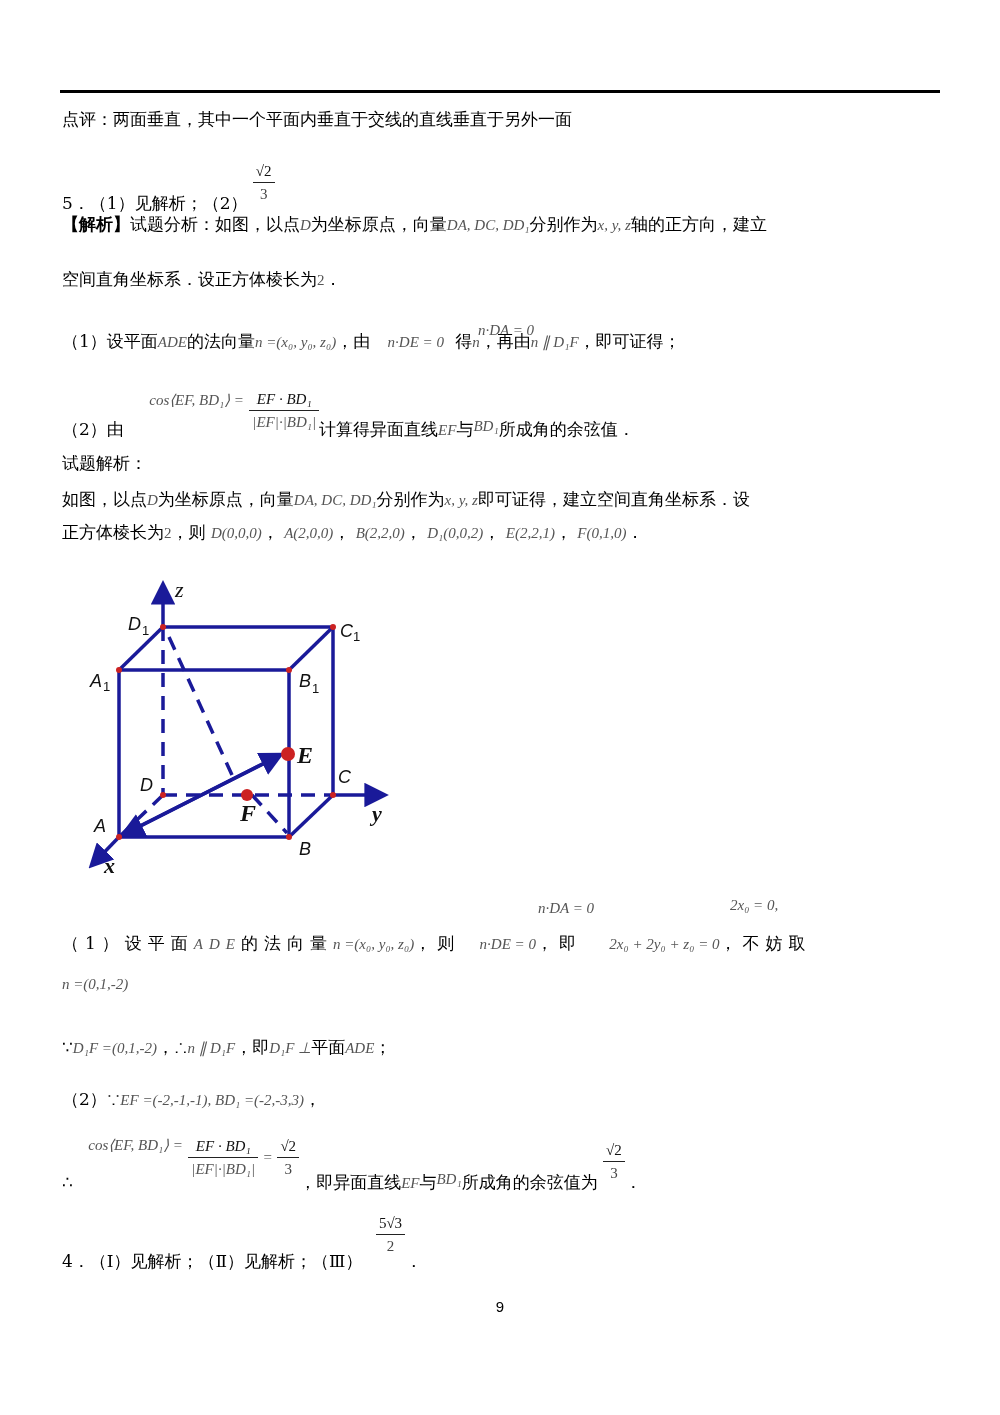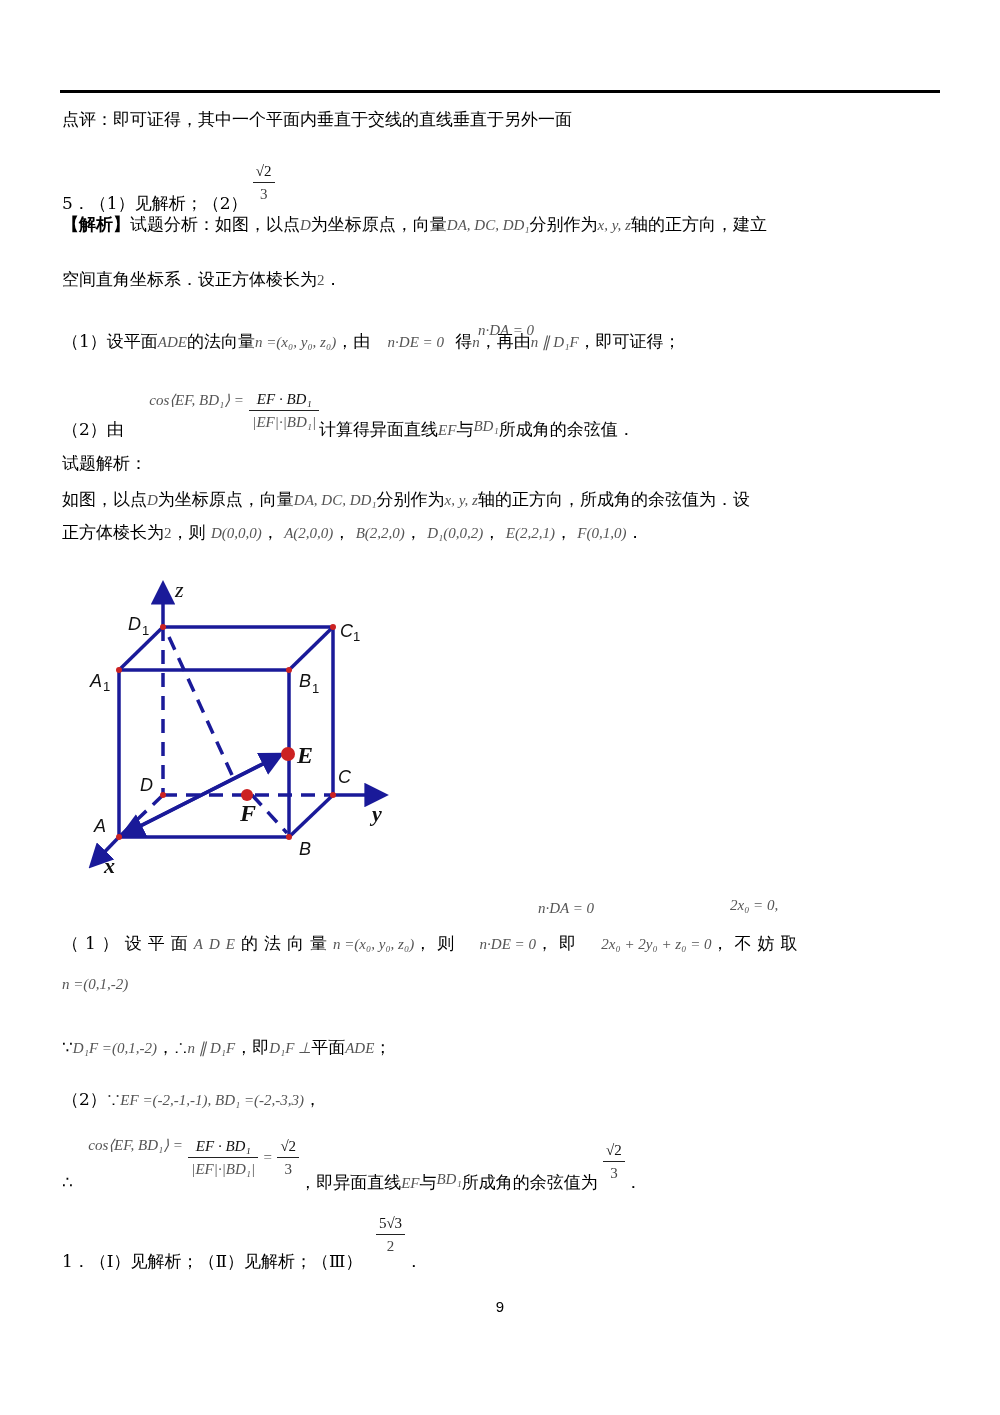--- a/index.html
+++ b/index.html
@@ -20,21 +20,21 @@
   .fig { position: absolute; left: 72px; top: 575px; }
   .bold { font-weight: bold; }
   .spaced { letter-spacing: 6px; }
 </style>
 </head>
 <body>
 
 <div class="rule"></div>
 
 <div class="line" style="top:108px;">
-  <span>点评：即可证得，其中一个平面内垂直于交线的直线垂直于另外一面</span>
+  <span>点评：两面垂直，其中一个平面内垂直于交线的直线垂直于另外一面</span>
 </div>
 
 <div class="line" style="top:160px;">
   <span style="vertical-align:-14px;">5．（1）见解析；（2）</span>
   <span class="frac" style="vertical-align:-4px;">
     <span class="num">√2</span>
     <span class="den">3</span>
   </span>
 </div>
 
@@ -60,21 +60,21 @@
       <span class="num m">EF · BD₁</span>
       <span class="den m">|EF|·|BD₁|</span>
     </span>
   </span><span style="vertical-align:-26px;">计算得异面直线</span><span class="m" style="vertical-align:-26px;">EF</span><span style="vertical-align:-26px;">与</span><span class="m" style="vertical-align:-22px;">BD₁</span><span style="vertical-align:-26px;">所成角的余弦值．</span>
 </div>
 
 <div class="line" style="top:452px;text-align:right;">
   <span>试题解析：</span>
 </div>
 <div class="line" style="top:488px;">
-  <span>如图，以点</span><span class="m">D</span><span>为坐标原点，向量</span><span class="m">DA, DC, DD₁</span><span>分别作为</span><span class="m">x, y, z</span><span>轴的正方向，所成角的余弦值为．设</span>
+  <span>如图，以点</span><span class="m">D</span><span>为坐标原点，向量</span><span class="m">DA, DC, DD₁</span><span>分别作为</span><span class="m">x, y, z</span><span>即可证得，建立空间直角坐标系．设</span>
 </div>
 <div class="line" style="top:521px;">
   <span>正方体棱长为</span><span class="mu">2</span><span>，则</span>
   <span class="m">D(0,0,0)</span>，
   <span class="m">A(2,0,0)</span>，
   <span class="m">B(2,2,0)</span>，
   <span class="m">D₁(0,0,2)</span>，
   <span class="m">E(2,2,1)</span>，
   <span class="m">F(0,1,0)</span>．
 </div>
@@ -146,21 +146,21 @@
     <text x="300" y="246" font-family="Liberation Serif, serif" font-weight="bold" font-size="22">y</text>
     <text x="32" y="298" font-family="Liberation Serif, serif" font-weight="bold" font-size="22">x</text>
   </g>
 </svg>
 
 <div class="abs" style="left:538px; top:900px;"><span class="m">n·DA = 0</span></div>
 <div class="abs" style="left:730px; top:897px;"><span class="m">2x₀ = 0,</span></div>
 <div class="line spaced" style="top:932px; width:880px;">
   <span>（1）设平面</span><span class="m">ADE</span><span>的法向量</span><span class="m" style="letter-spacing:0">n =(x₀, y₀, z₀)</span><span>，则</span>
   <span class="m" style="letter-spacing:0; margin-left:8px;">n·DE = 0</span><span>，即</span>
-  <span class="m" style="letter-spacing:0; margin-left:8px;text-align:right;">2x₀ + 2y₀ + z₀ = 0</span><span>，不妨取</span>
+  <span class="m" style="letter-spacing:0; margin-left:16px;text-align:right;">2x₀ + 2y₀ + z₀ = 0</span><span>，不妨取</span>
 </div>
 <div class="line" style="top:972px;">
   <span class="m">n =(0,1,-2)</span>
 </div>
 
 <div class="line" style="top:1036px;text-align:right;">
   <span>∵</span><span class="m">D₁F =(0,1,-2)</span><span>，∴</span><span class="m">n ∥ D₁F</span><span>，即</span><span class="m">D₁F ⊥</span><span>平面</span><span class="m">ADE</span><span>；</span>
 </div>
 
 <div class="line" style="top:1088px;">
@@ -181,20 +181,20 @@
       <span class="den">3</span>
     </span>
   </span><span style="vertical-align:-36px;margin-top:48px;">，即异面直线</span><span class="m" style="vertical-align:-36px;">EF</span><span style="vertical-align:-36px;">与</span><span class="m" style="vertical-align:-32px;">BD₁</span><span style="vertical-align:-36px;font-family:Liberation Serif, serif;">所成角的余弦值为</span>
   <span class="frac" style="vertical-align:-26px;">
     <span class="num">√2</span>
     <span class="den">3</span>
   </span><span style="vertical-align:-36px;">．</span>
 </div>
 
 <div class="line" style="top:1212px;">
-  <span style="vertical-align:-26px;">1．（Ⅰ）见解析；（Ⅱ）见解析；（Ⅲ）</span>
+  <span style="vertical-align:-26px;">4．（Ⅰ）见解析；（Ⅱ）见解析；（Ⅲ）</span>
   <span class="frac" style="margin-left:8px; vertical-align:-10px;">
     <span class="num">5√3</span>
     <span class="den">2</span>
   </span><span style="vertical-align:-26px;">．</span>
 </div>
 
 <div class="pagenum">9</div>
 
 </body></html>

